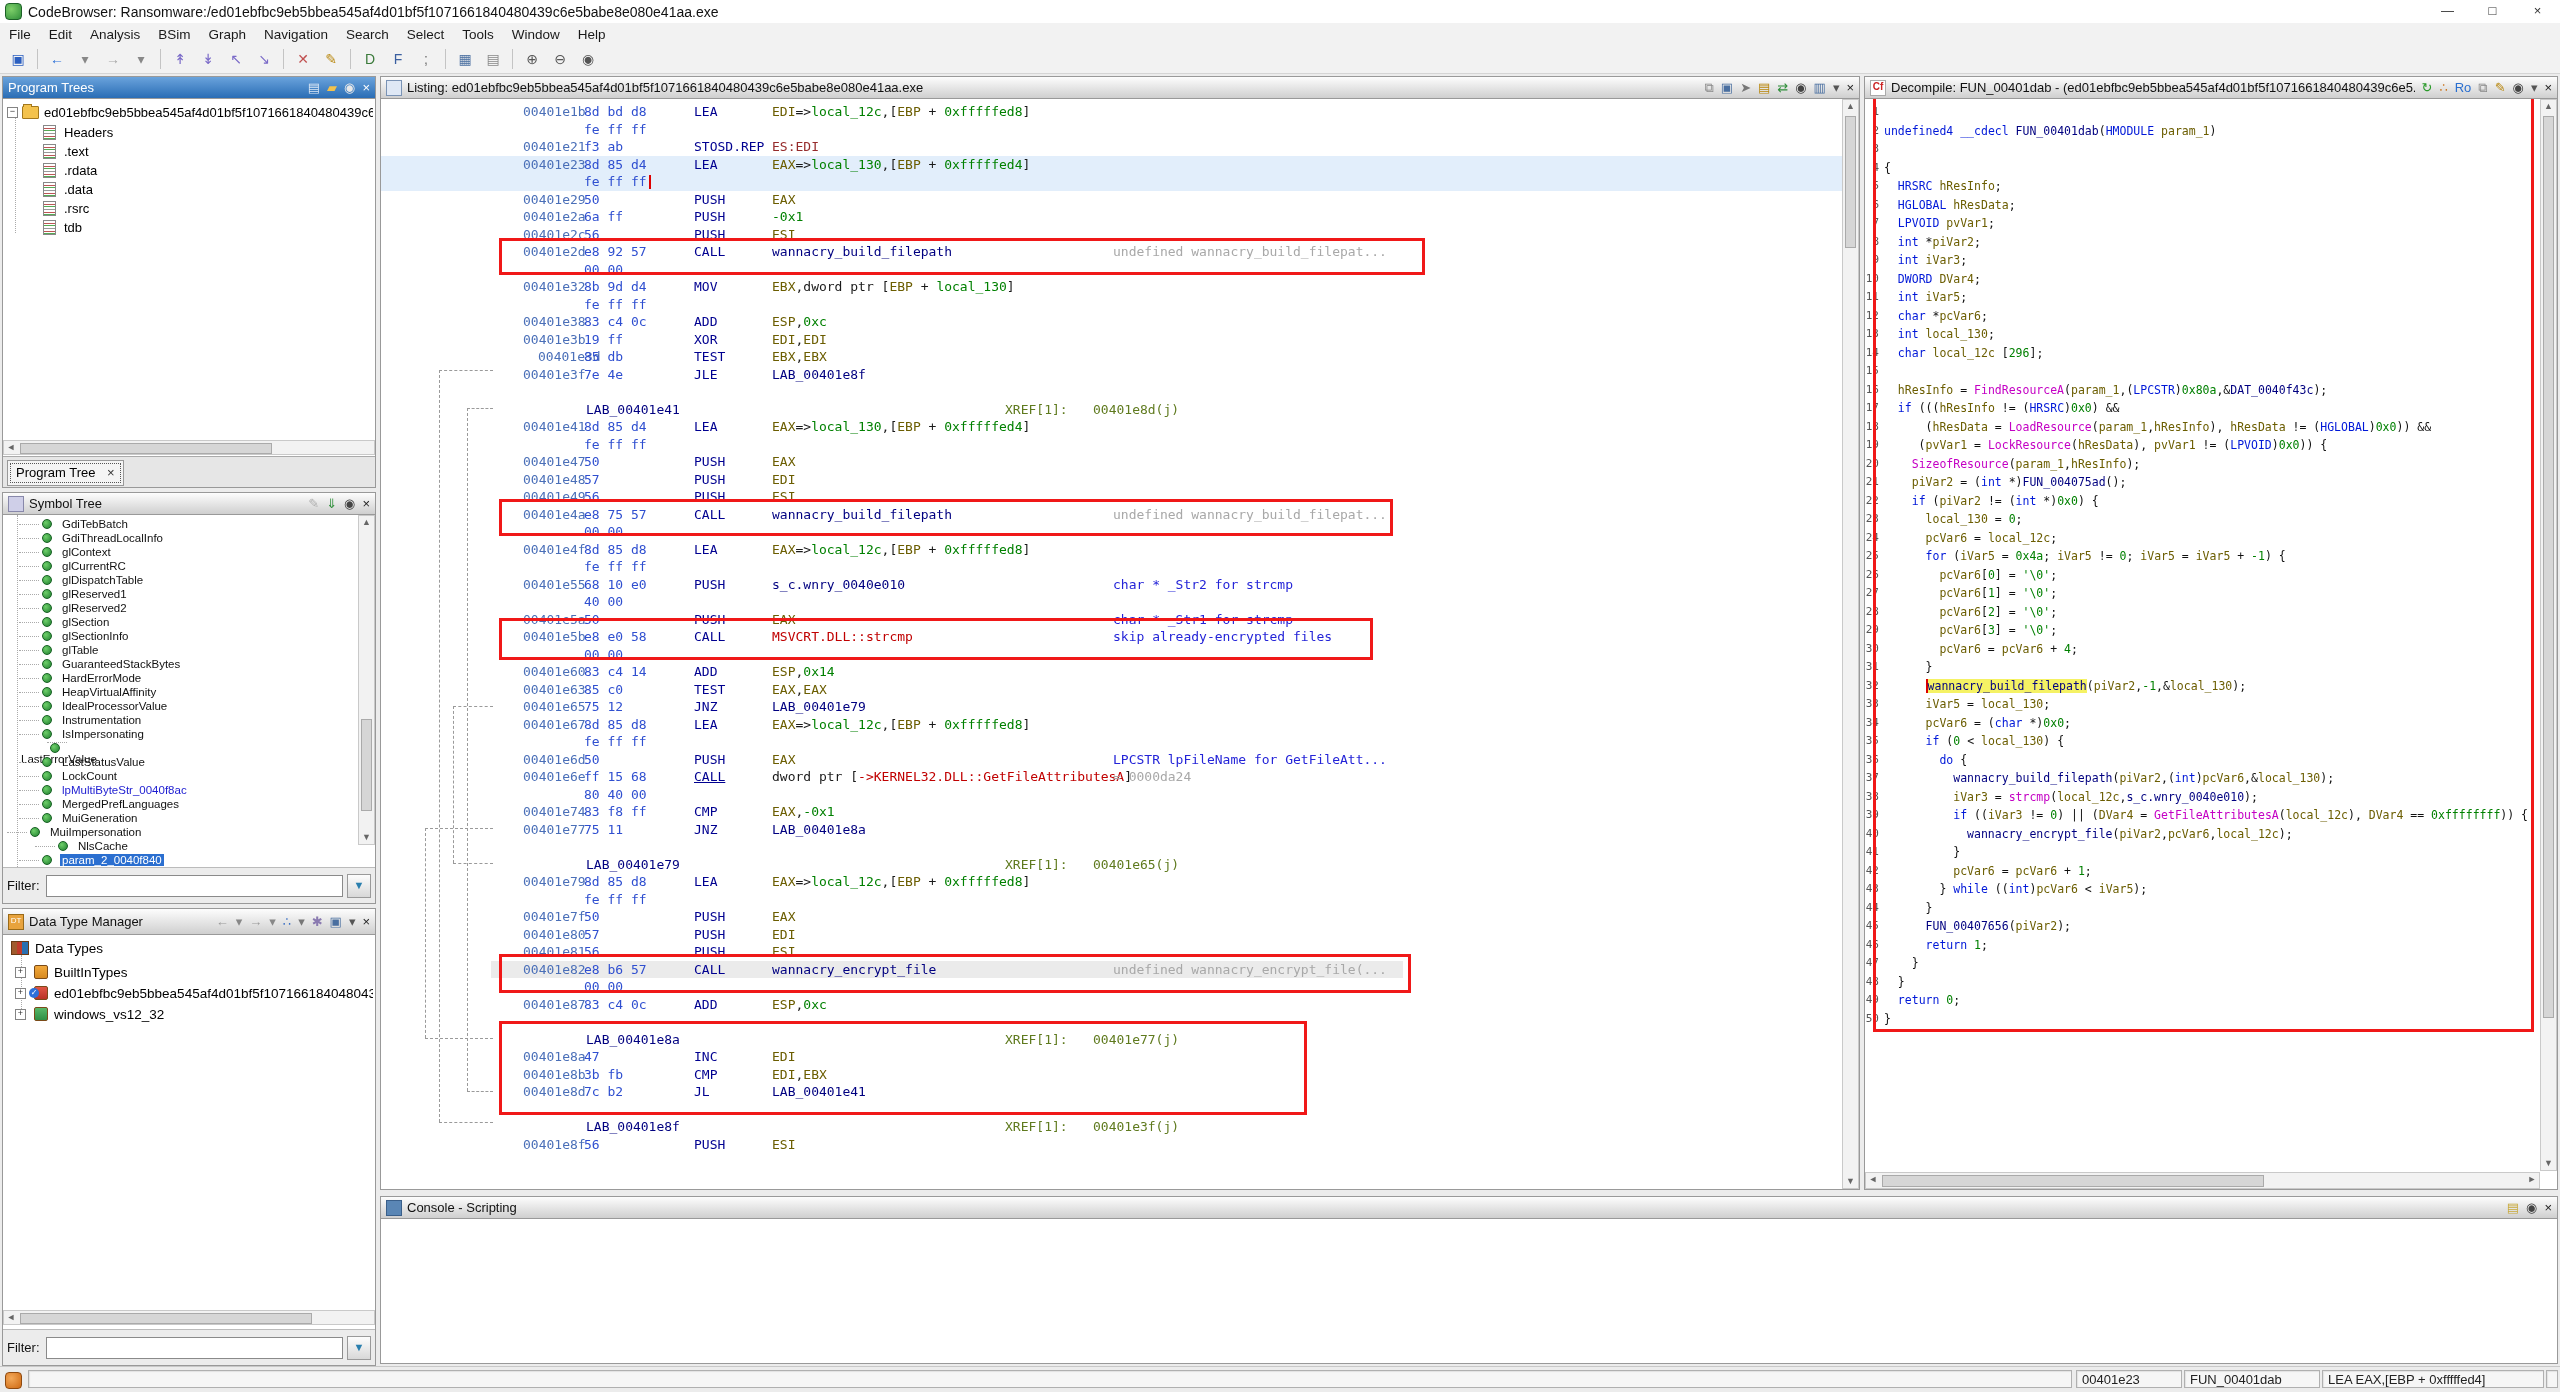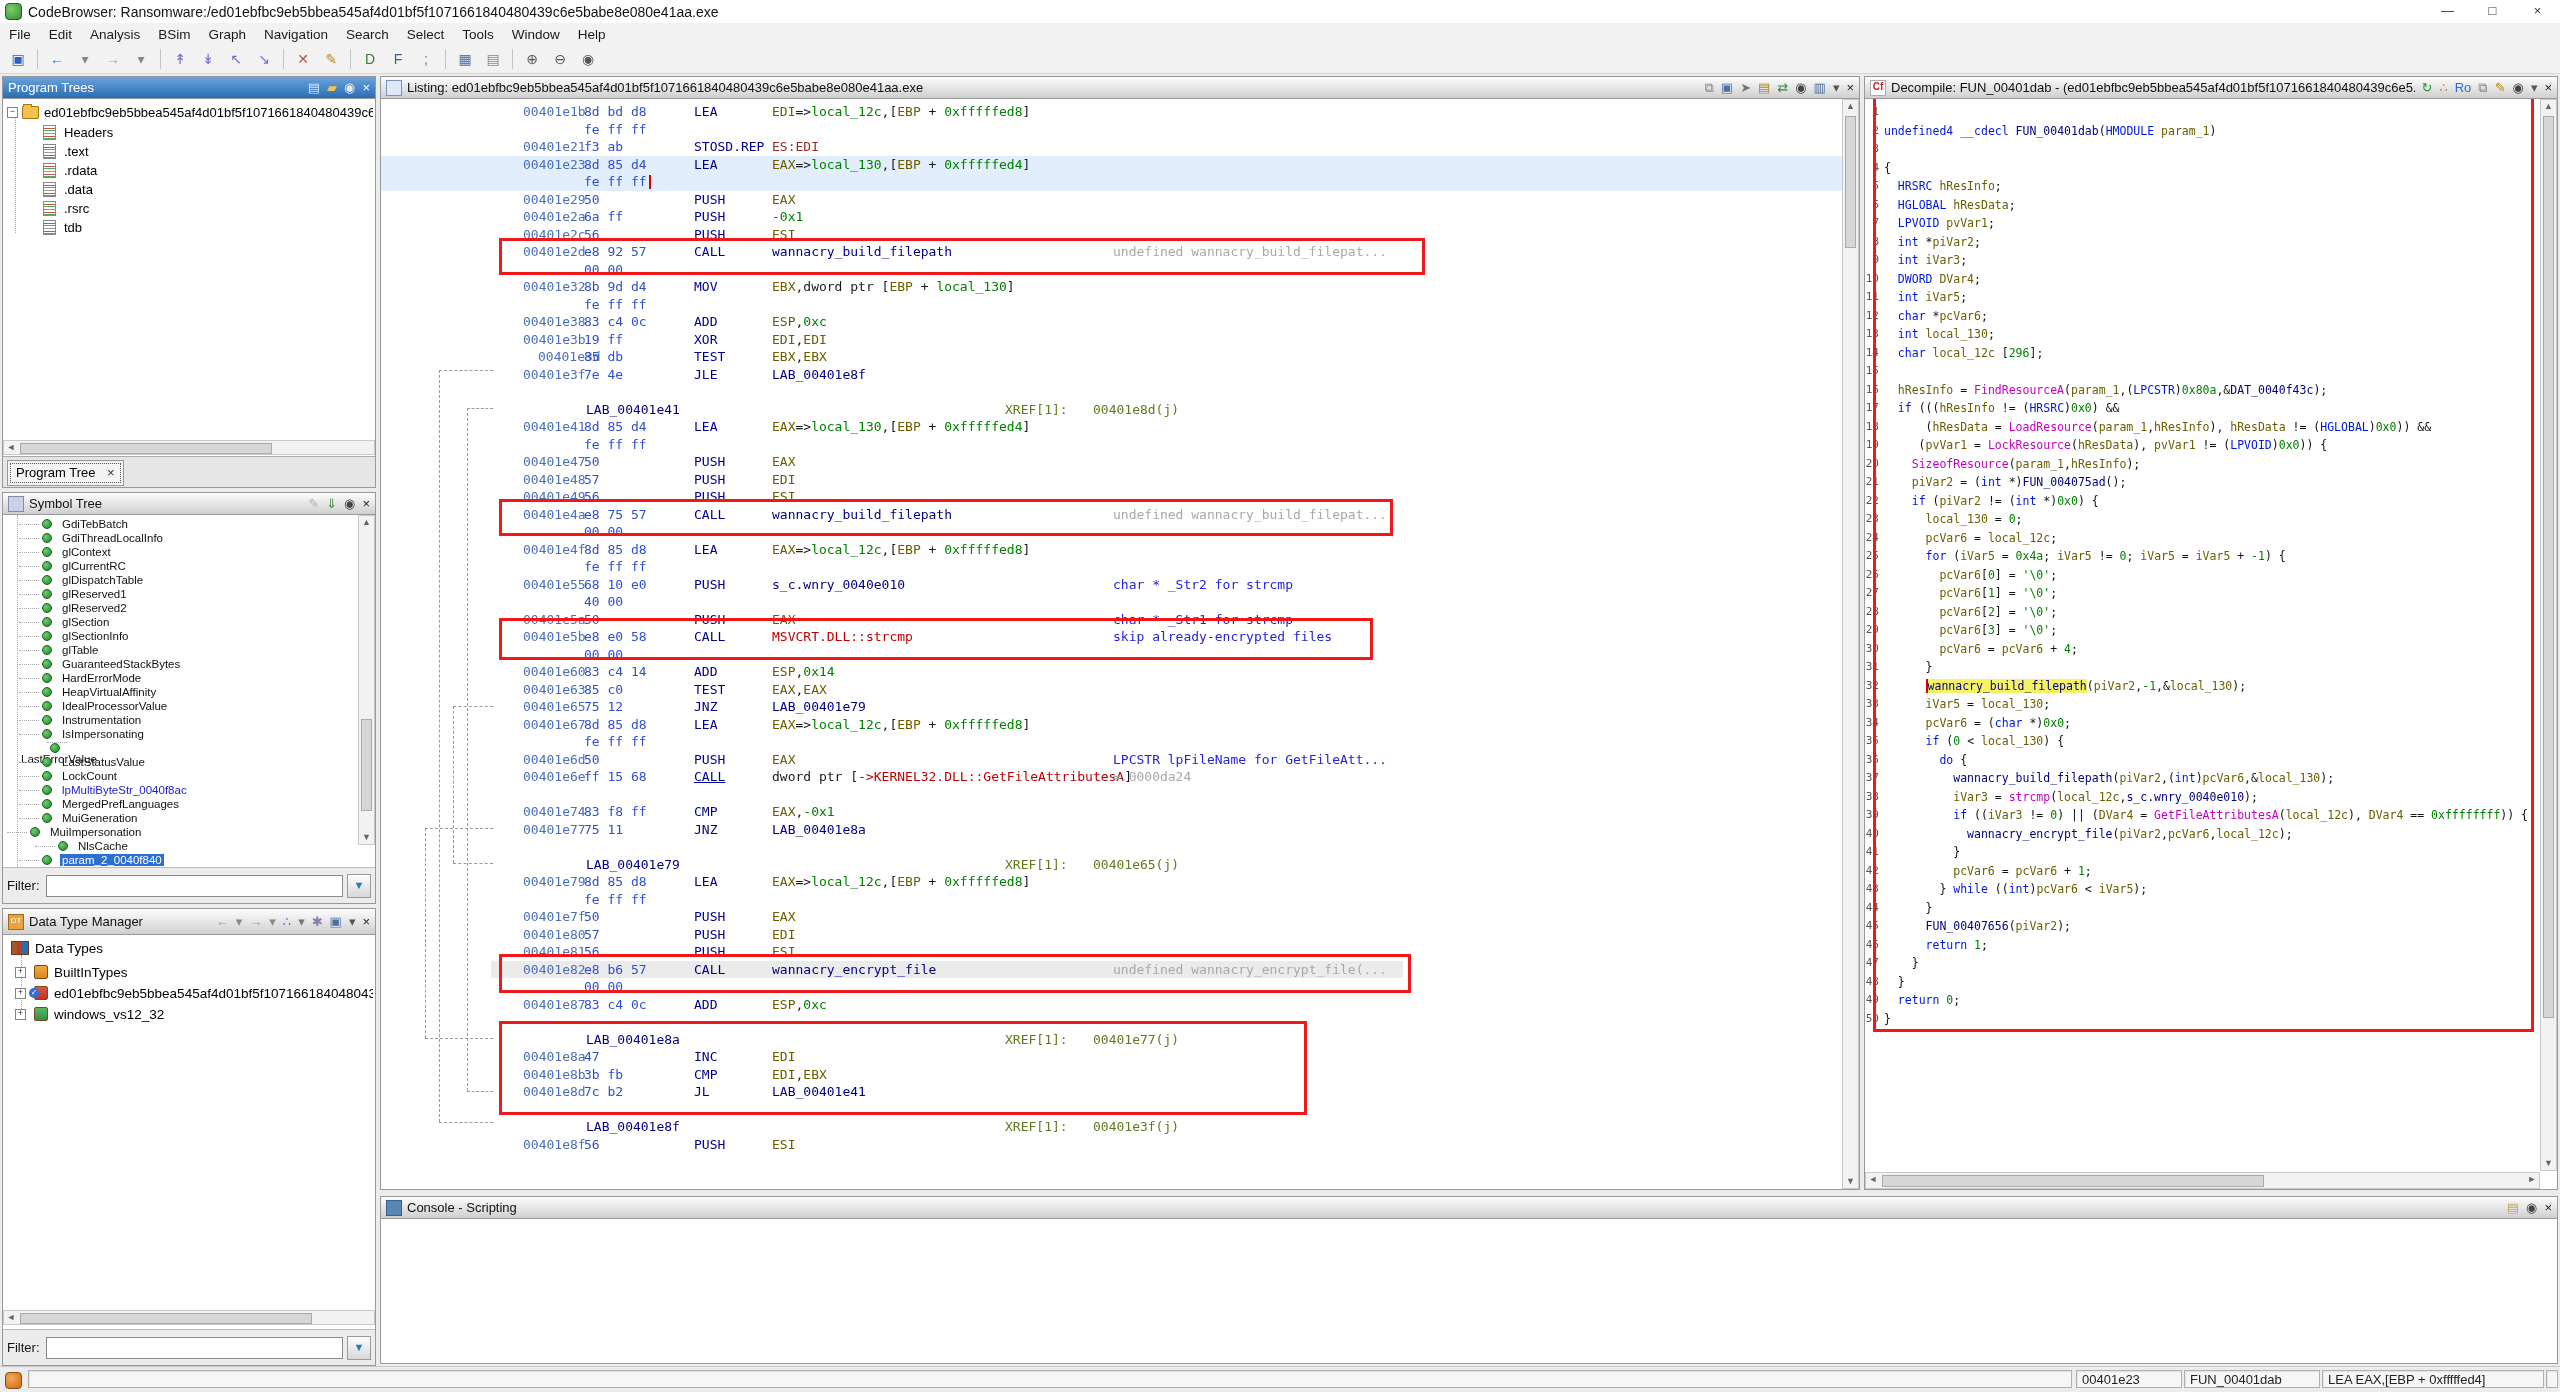--- a/index.html
+++ b/index.html
@@ -455,20 +455,21 @@
       <div class="lrow" style="top: 511.5px;"><span class="lcol la" style="left: 142px;">00401e5a</span><span class="lcol lb" style="left: 203px;">50</span><span class="lcol lm" style="left: 313px;">PUSH</span><span class="lcol" style="left: 391px;"><span class="ls-r">EAX</span></span><span class="lcol" style="left: 732px;"><span class="ls-u">char * _Str1 for strcmp</span></span></div>
       <div class="lrow" style="top: 529px;"><span class="lcol la" style="left: 142px;">00401e5b</span><span class="lcol lb" style="left: 203px;">e8 e0 58</span><span class="lcol lm" style="left: 313px;">CALL</span><span class="lcol" style="left: 391px;"><span class="ls-x">MSVCRT.DLL::strcmp</span></span><span class="lcol" style="left: 732px;"><span class="ls-u">skip already-encrypted files</span></span></div>
       <div class="lrow" style="top: 546.5px;"><span class="lcol lb" style="left: 203px;">00 00</span></div>
       <div class="lrow" style="top: 564px;"><span class="lcol la" style="left: 142px;">00401e60</span><span class="lcol lb" style="left: 203px;">83 c4 14</span><span class="lcol lm" style="left: 313px;">ADD</span><span class="lcol" style="left: 391px;"><span class="ls-r">ESP</span><span class="ls-p">,</span><span class="ls-n">0x14</span></span></div>
       <div class="lrow" style="top: 581.5px;"><span class="lcol la" style="left: 142px;">00401e63</span><span class="lcol lb" style="left: 203px;">85 c0</span><span class="lcol lm" style="left: 313px;">TEST</span><span class="lcol" style="left: 391px;"><span class="ls-r">EAX</span><span class="ls-p">,</span><span class="ls-r">EAX</span></span></div>
       <div class="lrow" style="top: 599px;"><span class="lcol la" style="left: 142px;">00401e65</span><span class="lcol lb" style="left: 203px;">75 12</span><span class="lcol lm" style="left: 313px;">JNZ</span><span class="lcol" style="left: 391px;"><span class="ls-l">LAB_00401e79</span></span></div>
       <div class="lrow" style="top: 616.5px;"><span class="lcol la" style="left: 142px;">00401e67</span><span class="lcol lb" style="left: 203px;">8d 85 d8</span><span class="lcol lm" style="left: 313px;">LEA</span><span class="lcol" style="left: 391px;"><span class="ls-r">EAX</span><span class="ls-p">=&gt;</span><span class="ls-n">local_12c</span><span class="ls-p">,[</span><span class="ls-r">EBP</span><span class="ls-p"> + </span><span class="ls-n">0xfffffed8</span><span class="ls-p">]</span></span></div>
       <div class="lrow" style="top: 634px;"><span class="lcol lb" style="left: 203px;">fe ff ff</span></div>
       <div class="lrow" style="top: 651.5px;"><span class="lcol la" style="left: 142px;">00401e6d</span><span class="lcol lb" style="left: 203px;">50</span><span class="lcol lm" style="left: 313px;">PUSH</span><span class="lcol" style="left: 391px;"><span class="ls-r">EAX</span></span><span class="lcol" style="left: 732px;"><span class="ls-u">LPCSTR lpFileName for GetFileAtt...</span></span></div>
       <div class="lrow" style="top: 669px;"><span class="lcol la" style="left: 142px;">00401e6e</span><span class="lcol lb" style="left: 203px;">ff 15 68</span><span class="lcol lm lmu" style="left: 313px;">CALL</span><span class="lcol" style="left: 391px;"><span class="ls-p">dword ptr [</span><span class="ls-x">-&gt;KERNEL32.DLL::GetFileAttributesA</span><span class="ls-p">]</span></span><span class="lcol" style="left: 732px;"><span class="ls-g">= 0000da24</span></span></div>
+      <div class="lrow" style="top: 686.5px;"><span class="lcol lb" style="left: 203px;">80 40 00</span></div>
       <div class="lrow" style="top: 704px;"><span class="lcol la" style="left: 142px;">00401e74</span><span class="lcol lb" style="left: 203px;">83 f8 ff</span><span class="lcol lm" style="left: 313px;">CMP</span><span class="lcol" style="left: 391px;"><span class="ls-r">EAX</span><span class="ls-p">,</span><span class="ls-n">-0x1</span></span></div>
       <div class="lrow" style="top: 721.5px;"><span class="lcol la" style="left: 142px;">00401e77</span><span class="lcol lb" style="left: 203px;">75 11</span><span class="lcol lm" style="left: 313px;">JNZ</span><span class="lcol" style="left: 391px;"><span class="ls-l">LAB_00401e8a</span></span></div>
       <div class="lrow" style="top: 739px;"></div>
       <div class="lrow" style="top: 756.5px;"><span class="lcol ls-l" style="left: 205px;">LAB_00401e79</span><span class="lcol lxr" style="left: 624px;">XREF[1]:</span><span class="lcol lxr" style="left: 712px;">00401e65(j)</span></div>
       <div class="lrow" style="top: 774px;"><span class="lcol la" style="left: 142px;">00401e79</span><span class="lcol lb" style="left: 203px;">8d 85 d8</span><span class="lcol lm" style="left: 313px;">LEA</span><span class="lcol" style="left: 391px;"><span class="ls-r">EAX</span><span class="ls-p">=&gt;</span><span class="ls-n">local_12c</span><span class="ls-p">,[</span><span class="ls-r">EBP</span><span class="ls-p"> + </span><span class="ls-n">0xfffffed8</span><span class="ls-p">]</span></span></div>
       <div class="lrow" style="top: 791.5px;"><span class="lcol lb" style="left: 203px;">fe ff ff</span></div>
       <div class="lrow" style="top: 809px;"><span class="lcol la" style="left: 142px;">00401e7f</span><span class="lcol lb" style="left: 203px;">50</span><span class="lcol lm" style="left: 313px;">PUSH</span><span class="lcol" style="left: 391px;"><span class="ls-r">EAX</span></span></div>
       <div class="lrow" style="top: 826.5px;"><span class="lcol la" style="left: 142px;">00401e80</span><span class="lcol lb" style="left: 203px;">57</span><span class="lcol lm" style="left: 313px;">PUSH</span><span class="lcol" style="left: 391px;"><span class="ls-r">EDI</span></span></div>
       <div class="lrow" style="top: 844px;"><span class="lcol la" style="left: 142px;">00401e81</span><span class="lcol lb" style="left: 203px;">56</span><span class="lcol lm" style="left: 313px;">PUSH</span><span class="lcol" style="left: 391px;"><span class="ls-r">ESI</span></span></div>
       <div class="lrow" style="top: 861.5px;"><span class="band" style="left: 110px; width: 912px;"></span><span class="lcol la" style="left: 142px;">00401e82</span><span class="lcol lb" style="left: 203px;">e8 b6 57</span><span class="lcol lm" style="left: 313px;">CALL</span><span class="lcol" style="left: 391px;"><span class="ls-l">wannacry_encrypt_file</span></span><span class="lcol" style="left: 732px;"><span class="ls-g">undefined wannacry_encrypt_file(...</span></span></div>

